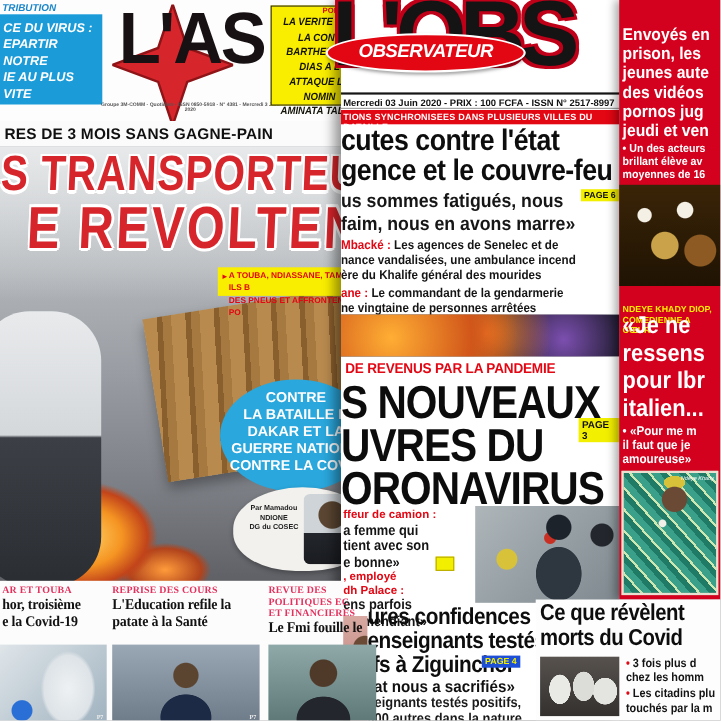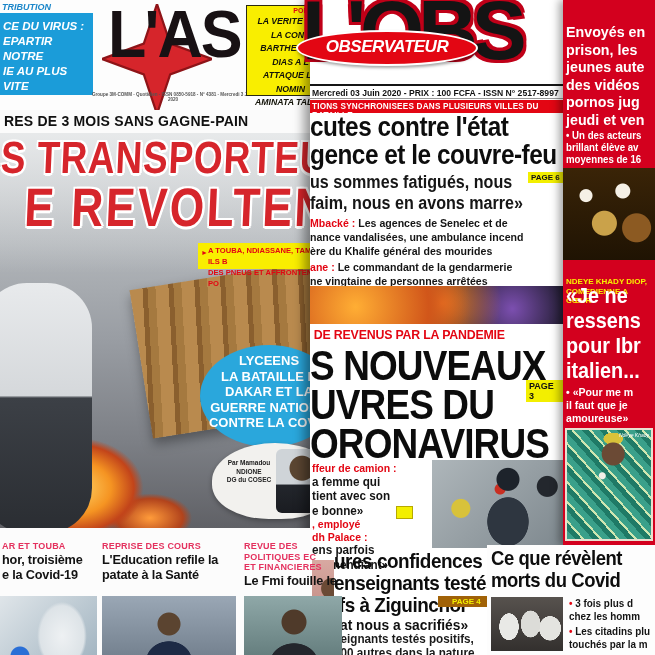--- a/index.html
+++ b/index.html
@@ -55,21 +55,21 @@
               box-shadow:0 2px 5px rgba(0,0,0,.3);}
   #las-byline .txt{position:absolute;left:6px;top:16px;width:62px;text-align:center;
                    font-size:6.5px;font-weight:bold;color:#222;line-height:8.5px;}
   #las-byline .head{position:absolute;right:10px;top:6px;width:52px;height:64px;border-radius:6px;
       background:
         radial-gradient(circle at 50% 30%,#5b4632 12px,rgba(0,0,0,0) 13px),
         linear-gradient(180deg,#cfd4d8 0%,#cfd4d8 55%,#23262c 56%,#1a1c21 100%);}
   #las-byline .pg{position:absolute;right:2px;bottom:8px;font-size:6px;color:#888;font-weight:bold;}
   
   #las-bottom{left:0;top:528px;width:312px;height:127px;background:#fcfcfc;z-index:3;}
-  .story{position:absolute;top:13px;}
+  .story{position:absolute;top:3px;font-family:Liberation Serif, serif;}
   .story .k{color:#e4315e;font-weight:bold;font-size:9px;letter-spacing:.2px;line-height:10.5px;}
   .story .t{color:#121212;font-weight:bold;font-size:13.5px;line-height:15.5px;letter-spacing:-.2px;
             transform:scaleX(.94);transform-origin:0 0;}
   .story .ph{position:absolute;overflow:hidden;}
   .story .pg{position:absolute;font-size:5.5px;color:#eee;font-weight:bold;}
   #st1{left:2px;width:96px;}
   #st1 .ph{left:-2px;top:55px;width:97px;height:72px;
       background:radial-gradient(ellipse 40px 55px at 62px 40px,#eef1f3 0%,#dde3e7 55%,rgba(0,0,0,0) 62%),
       radial-gradient(circle at 20px 60px,#2a6fd6 9px,rgba(0,0,0,0) 10px),
       linear-gradient(135deg,#dfe5e9,#9fb2bf);}
@@ -131,21 +131,21 @@
   #lobs-cphoto{left:122px;top:460px;width:131px;height:88px;
       background:radial-gradient(circle at 58% 22%,#1d232b 11px,rgba(0,0,0,0) 12px),
       radial-gradient(circle at 52% 33%,#c92f22 5px,rgba(0,0,0,0) 6px),
       radial-gradient(ellipse 34px 40px at 58% 70%,#2e3640 60%,rgba(0,0,0,0) 62%),
       radial-gradient(circle at 22% 55%,#d8c23a 9px,rgba(0,0,0,0) 10px),
       radial-gradient(circle at 88% 30%,#23272d 10px,rgba(0,0,0,0) 11px),
       linear-gradient(135deg,#aeb6ba,#7e888e);}
   #lobs-bot{left:24px;top:550px;width:229px;}
   #lobs-bot .h{color:#0d0d0d;font-weight:bold;font-size:21px;line-height:22px;letter-spacing:-.5px;
                white-space:nowrap;transform:scaleX(.9);transform-origin:0 0;}
-  .badge-r{background:#a16207;color:#f3ef00;font-weight:bold;font-size:8px;padding:1px 14px;}
+  .badge-r{background:#1d4ed8;color:#f3ef00;font-weight:bold;font-size:8px;padding:1px 3px;}
   #lobs-p4{left:128px;top:596px;}
   #lobs-bq{left:30px;top:616px;color:#101010;font-weight:bold;font-size:15px;white-space:nowrap;
            transform:scaleX(.92);transform-origin:0 0;}
   #lobs-bs{left:24px;top:632px;color:#1a1a1a;font-weight:bold;font-size:13px;line-height:13.5px;
            white-space:nowrap;transform:scaleX(.9);transform-origin:0 0;}
   #lobs-lphoto{left:0;top:560px;width:24px;height:95px;
       background:radial-gradient(circle at 90% 30%,#6b4a35 10px,rgba(0,0,0,0) 11px),
       linear-gradient(180deg,#d8a9a2,#b2766d);}
 
   
@@ -232,21 +232,21 @@
     <div id="las-h1" class="abs">S TRANSPORTEUR</div>
     <div id="las-h2" class="abs">E REVOLTEN</div>
 
     <div id="las-alert" class="abs">
       <span class="arr">►</span>
       <div>A TOUBA, NDIASSANE, TAMBA, ILS B</div>
       <div>DES PNEUS ET AFFRONTENT LES PO</div>
     </div>
 
     <div id="las-circle" class="abs">
-      <div>LYCEENS</div>
+      <div>CONTRE</div>
       <div>LA BATAILLE D</div>
       <div>DAKAR ET LA</div>
       <div>GUERRE NATIONA</div>
       <div>CONTRE LA COVID</div>
     </div>
 
     <div id="las-byline" class="abs">
       <div class="txt">
         <div>Par Mamadou</div>
         <div>NDIONE</div>

